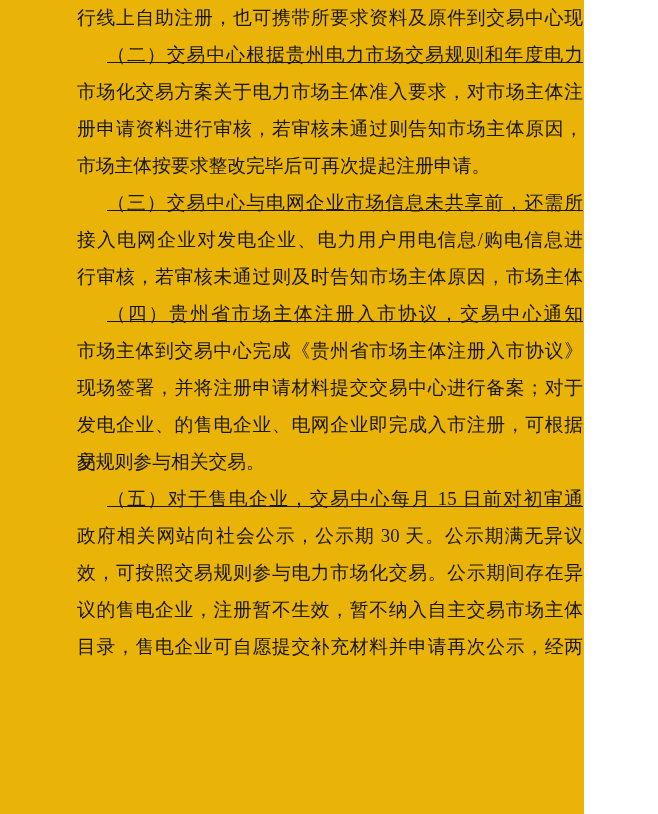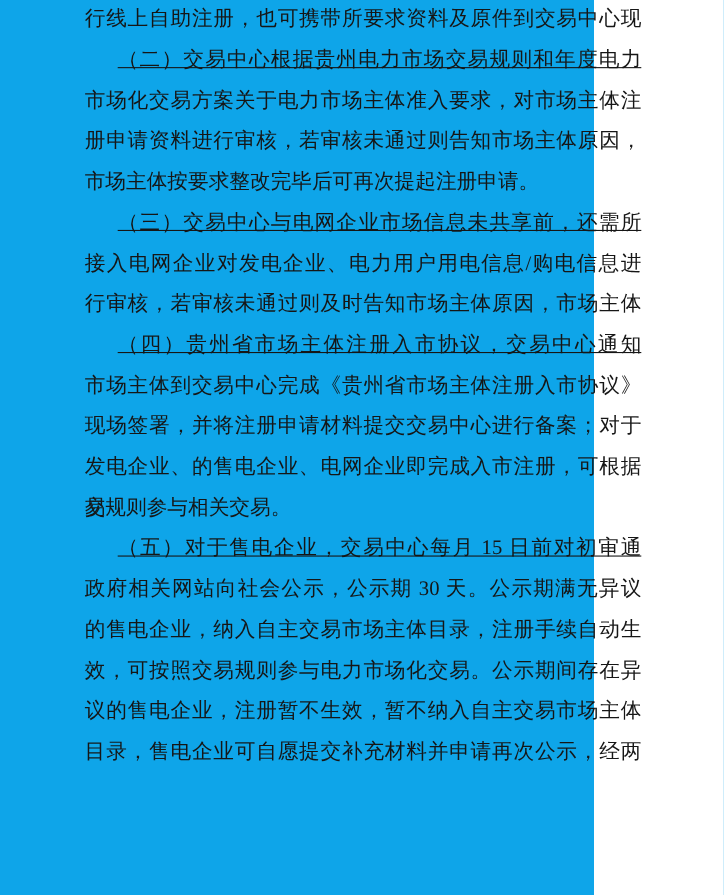--- a/index.html
+++ b/index.html
@@ -3,22 +3,22 @@
 <meta charset="utf-8">
 <style>
   html,body{margin:0;padding:0;}
   body{
     width:658px;height:814px;overflow:hidden;
     background:#ffffff;
     font-family:"Liberation Serif","DejaVu Serif",serif;
   }
   .page{
     position:relative;
-    width:540px;height:814px;
-    background:#0ea5e9;
+    width:584px;height:814px;
+    background:#eab308;
     color:#161616;
   }
   .textcol{
     position:absolute;
     left:77px;top:-1px;
     width:506px;
   }
   .ln{
     height:37px;
     line-height:37px;
@@ -51,18 +51,17 @@
     <div class="ln j ind">（三）交易中心与电网企业市场信息未共享前，还需所</div>
     <div class="ln j">接入电网企业对发电企业、电力用户用电信息/购电信息进</div>
     <div class="ln j">行审核，若审核未通过则及时告知市场主体原因，市场主体</div>
     <div class="ln j ind">（四）贵州省市场主体注册入市协议，交易中心通知</div>
     <div class="ln j">市场主体到交易中心完成《贵州省市场主体注册入市协议》</div>
     <div class="ln j">现场签署，并将注册申请材料提交交易中心进行备案；对于</div>
     <div class="ln j">发电企业、的售电企业、电网企业即完成入市注册，可根据交</div>
     <div class="ln">易规则参与相关交易。</div>
     <div class="ln j ind">（五）对于售电企业，交易中心每月 15 日前对初审通</div>
     <div class="ln j">政府相关网站向社会公示，公示期 30 天。公示期满无异议</div>
-    <div class="ln j">的售电企业，纳入自主交易市场主体目录，注册手续自动生</div>
     <div class="ln j">效，可按照交易规则参与电力市场化交易。公示期间存在异</div>
     <div class="ln j">议的售电企业，注册暂不生效，暂不纳入自主交易市场主体</div>
     <div class="ln j">目录，售电企业可自愿提交补充材料并申请再次公示，经两</div>
   </div>
 </div>
 
 </body></html>

